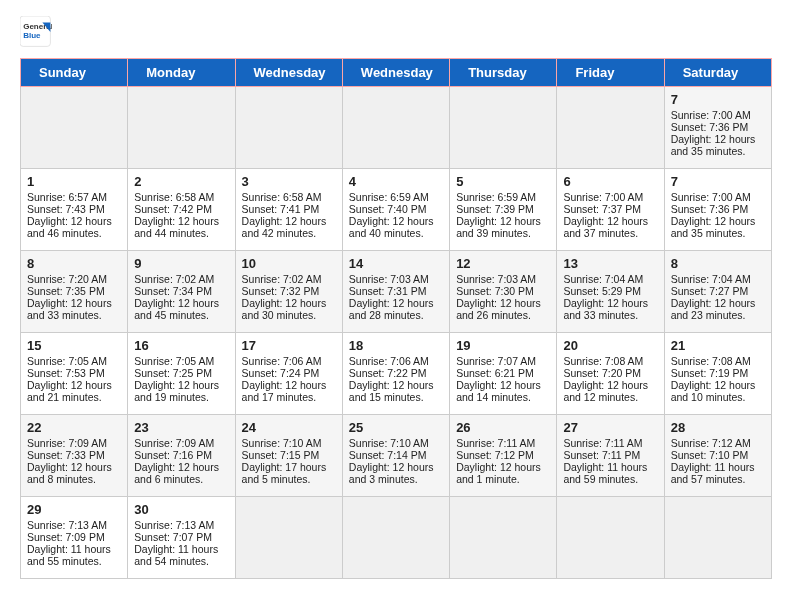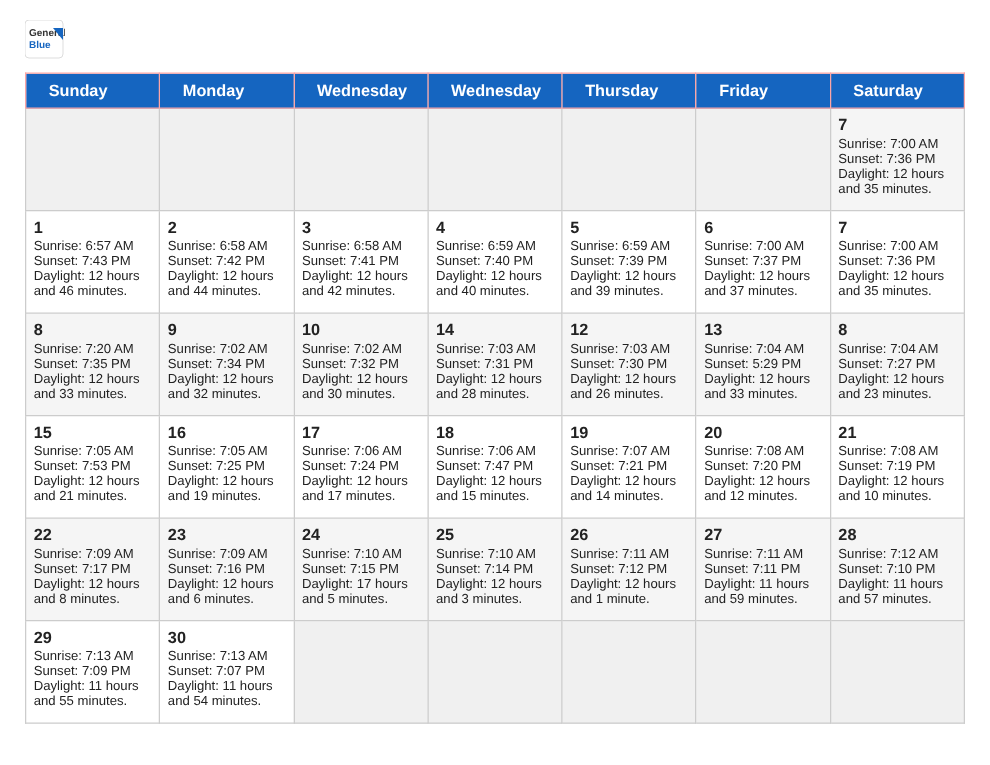--- a/index.html
+++ b/index.html
@@ -175,21 +175,21 @@
           <td>
             <span class="day-num">8</span>
             <div>Sunrise: 7:20 AM</div>
             <div>Sunset: 7:35 PM</div>
             <div>Daylight: 12 hours and 33 minutes.</div>
           </td>
           <td>
             <span class="day-num">9</span>
             <div>Sunrise: 7:02 AM</div>
             <div>Sunset: 7:34 PM</div>
-            <div>Daylight: 12 hours and 32 minutes.</div>
+            <div>Daylight: 12 hours and 45 minutes.</div>
           </td>
           <td>
             <span class="day-num">10</span>
             <div>Sunrise: 7:02 AM</div>
             <div>Sunset: 7:32 PM</div>
             <div>Daylight: 12 hours and 30 minutes.</div>
           </td>
           <td>
             <span class="day-num">14</span>
             <div>Sunrise: 7:03 AM</div>
@@ -230,47 +230,47 @@
           </td>
           <td>
             <span class="day-num">17</span>
             <div>Sunrise: 7:06 AM</div>
             <div>Sunset: 7:24 PM</div>
             <div>Daylight: 12 hours and 17 minutes.</div>
           </td>
           <td>
             <span class="day-num">18</span>
             <div>Sunrise: 7:06 AM</div>
-            <div>Sunset: 7:47 PM</div>
+            <div>Sunset: 7:22 PM</div>
             <div>Daylight: 12 hours and 15 minutes.</div>
           </td>
           <td>
             <span class="day-num">19</span>
             <div>Sunrise: 7:07 AM</div>
-            <div>Sunset: 7:21 PM</div>
+            <div>Sunset: 6:21 PM</div>
             <div>Daylight: 12 hours and 14 minutes.</div>
           </td>
           <td>
             <span class="day-num">20</span>
             <div>Sunrise: 7:08 AM</div>
             <div>Sunset: 7:20 PM</div>
             <div>Daylight: 12 hours and 12 minutes.</div>
           </td>
           <td>
             <span class="day-num">21</span>
             <div>Sunrise: 7:08 AM</div>
             <div>Sunset: 7:19 PM</div>
             <div>Daylight: 12 hours and 10 minutes.</div>
           </td>
         </tr>
         <tr>
           <td>
             <span class="day-num">22</span>
             <div>Sunrise: 7:09 AM</div>
-            <div>Sunset: 7:17 PM</div>
+            <div>Sunset: 7:33 PM</div>
             <div>Daylight: 12 hours and 8 minutes.</div>
           </td>
           <td>
             <span class="day-num">23</span>
             <div>Sunrise: 7:09 AM</div>
             <div>Sunset: 7:16 PM</div>
             <div>Daylight: 12 hours and 6 minutes.</div>
           </td>
           <td>
             <span class="day-num">24</span>

